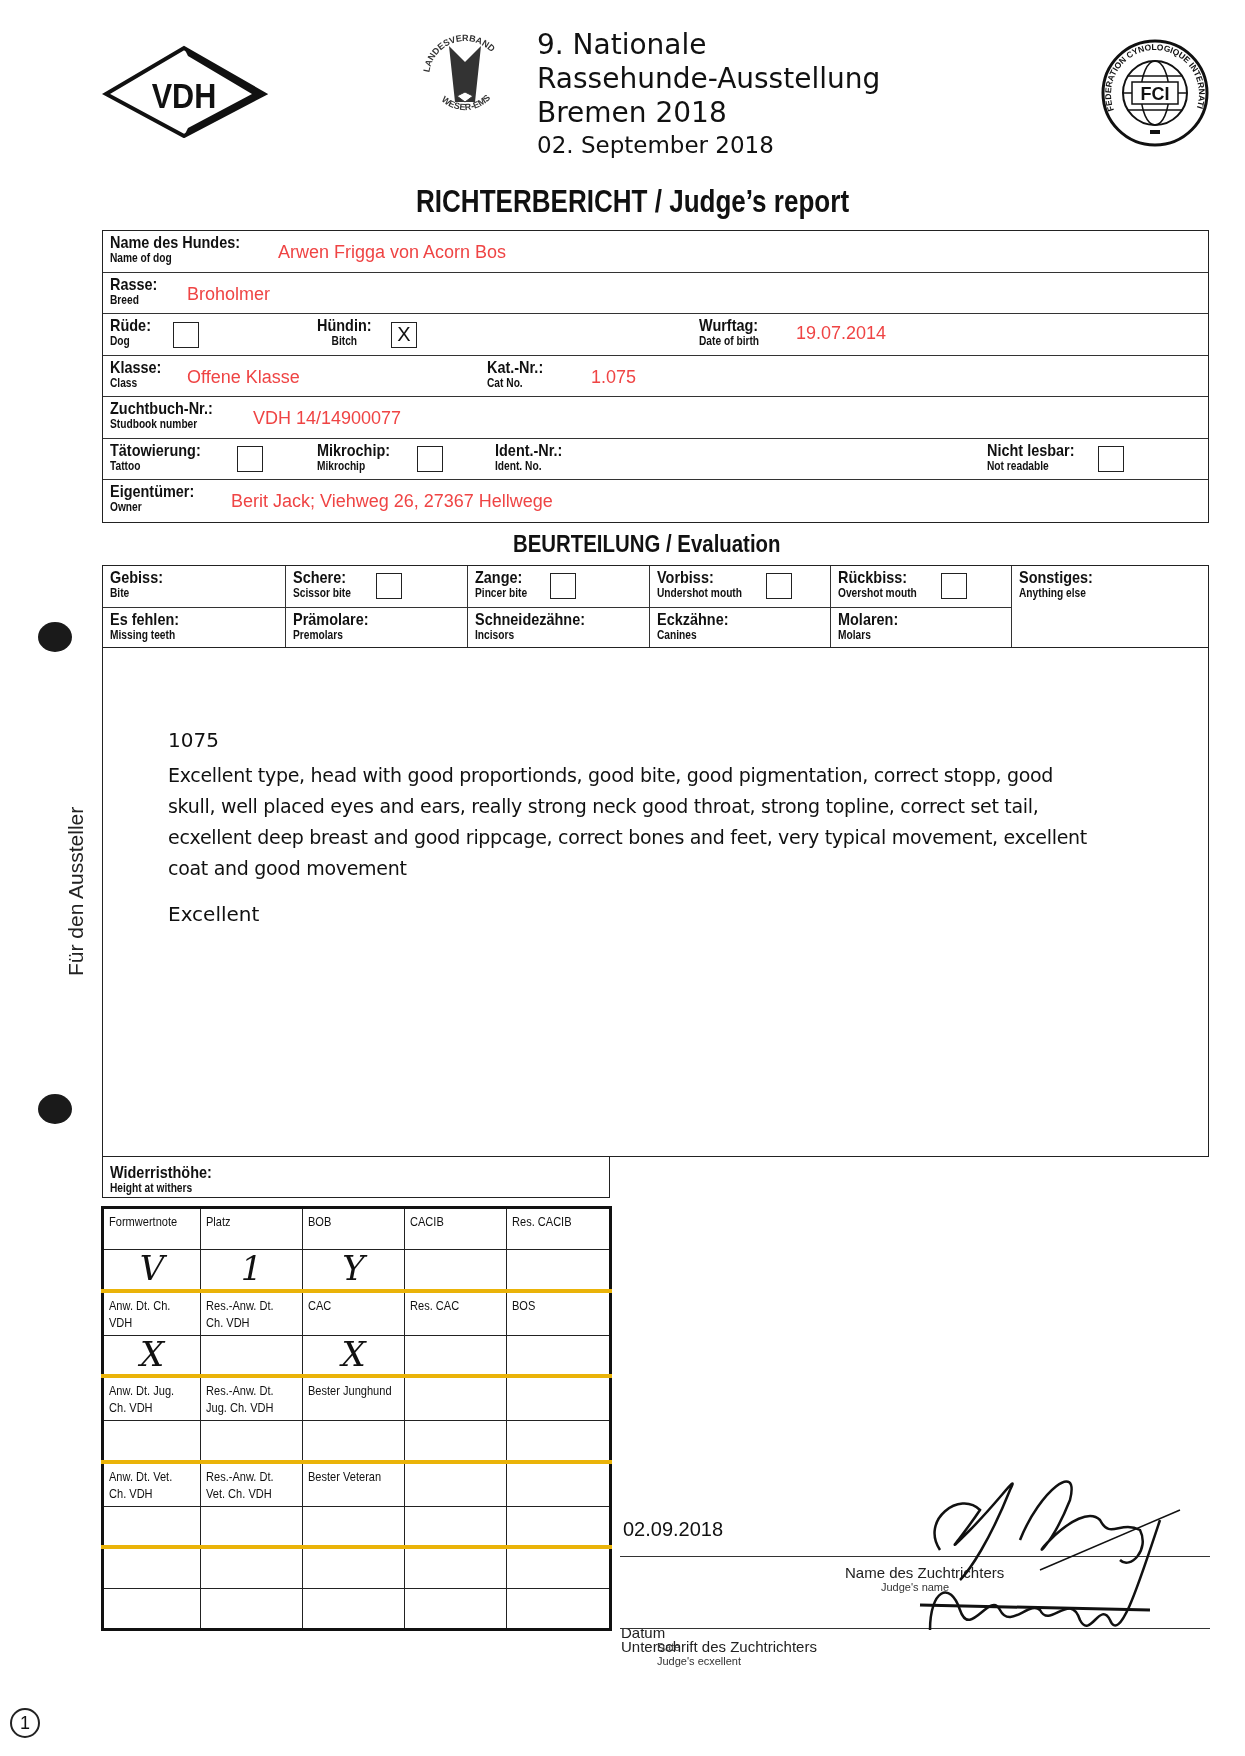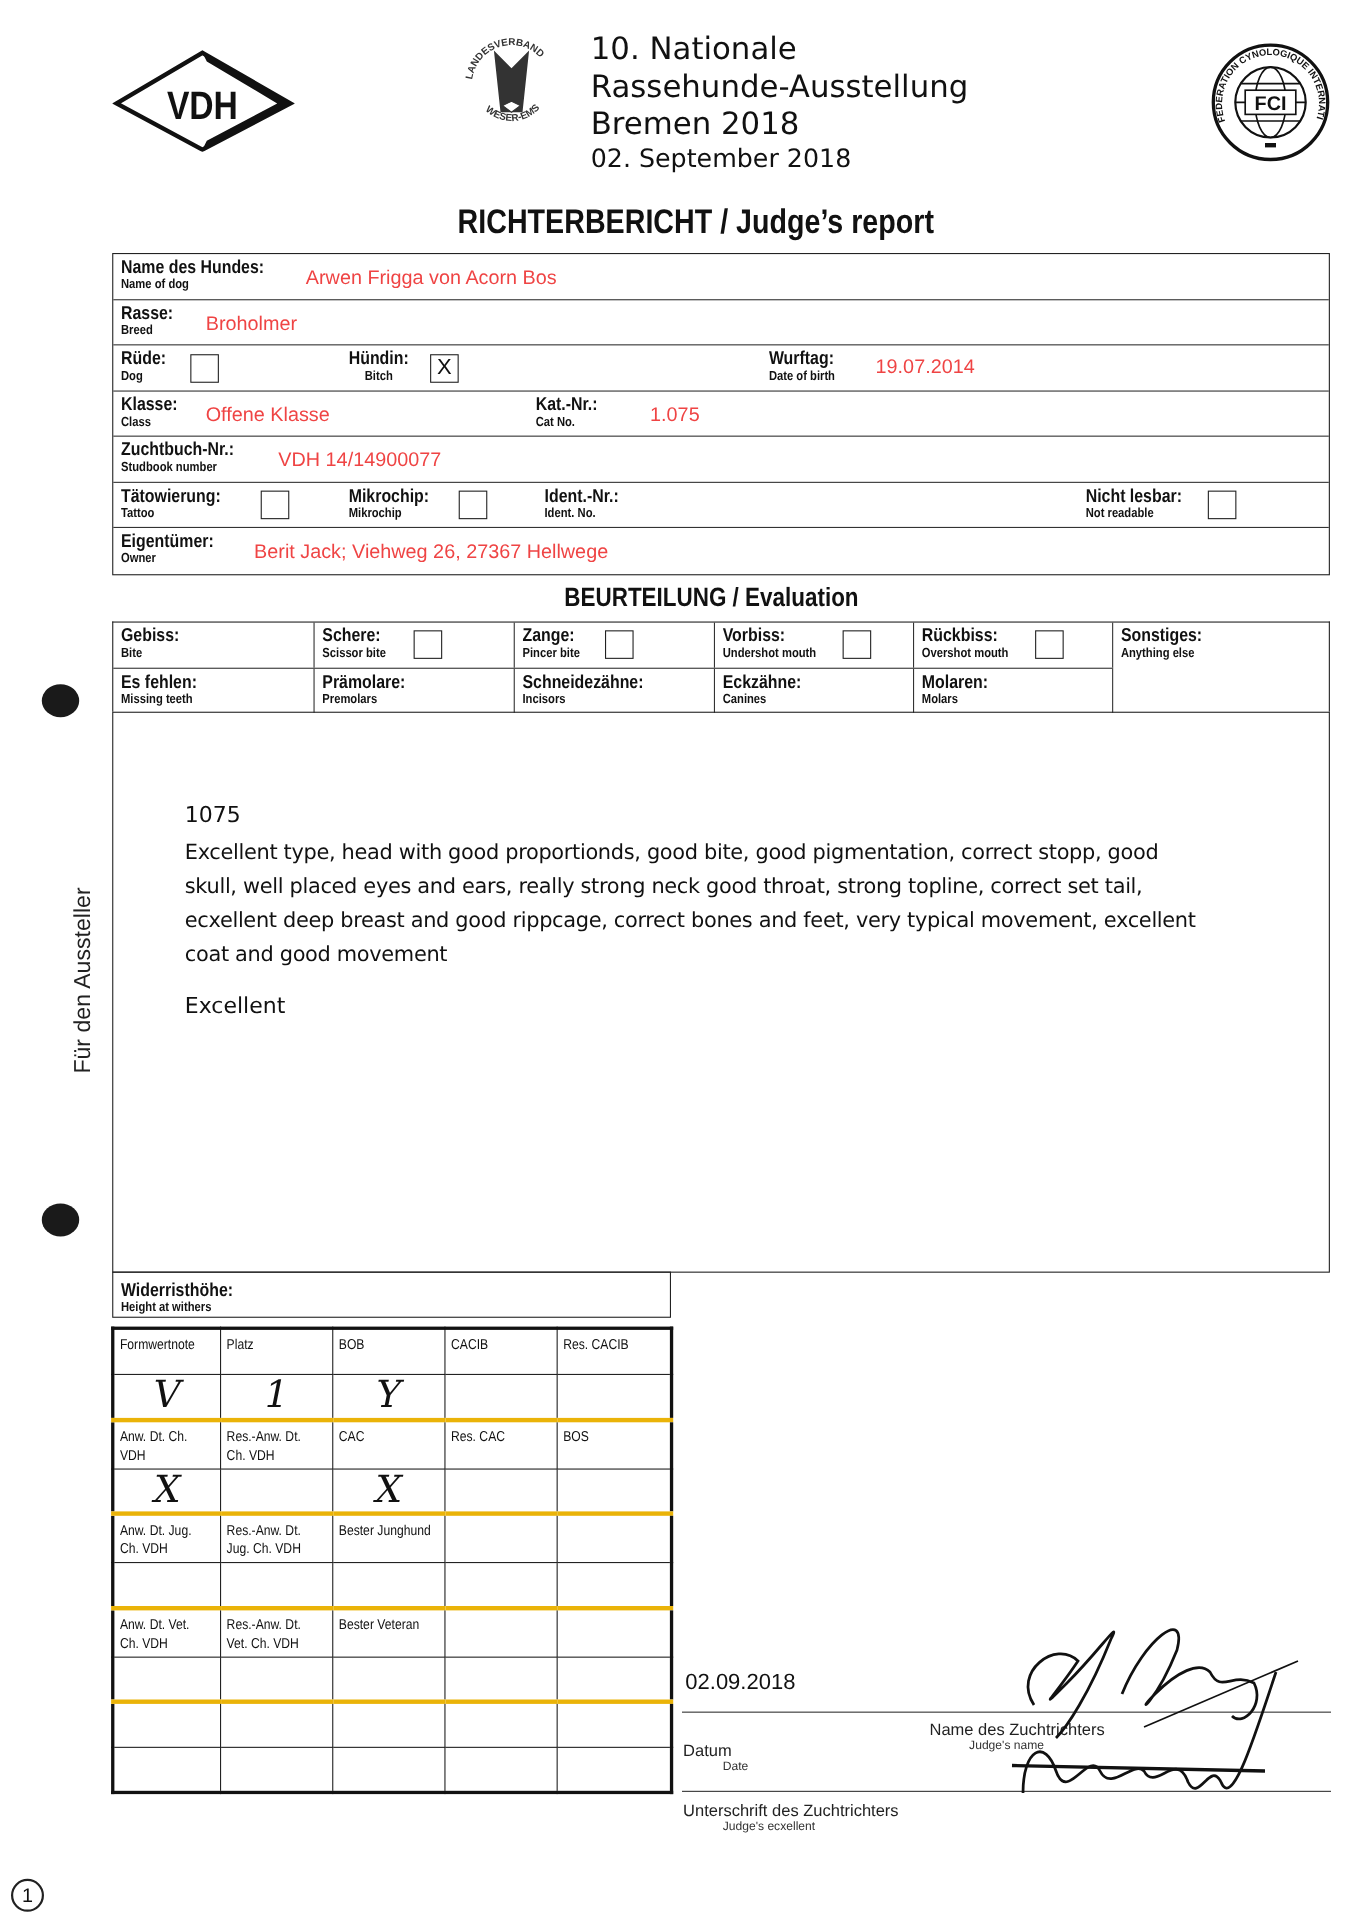--- a/index.html
+++ b/index.html
@@ -74,21 +74,21 @@
       <path id="ringTop" d="M14,55 A36,36 0 1,1 86,55"></path>
       <path id="ringBot" d="M20,70 A34,34 0 0,0 80,70"></path>
     </defs>
   <text font-family="Liberation Sans, sans-serif" font-size="9" font-weight="bold" fill="#333"><textPath href="#ringTop" startOffset="4%">LANDESVERBAND</textPath></text>
   <text font-family="Liberation Sans, sans-serif" font-size="9" font-weight="bold" fill="#333"><textPath href="#ringBot" startOffset="14%">WESER-EMS</textPath></text>
   <polygon points="34,24 50,40 66,24 60,80 40,80" fill="#333"></polygon>
   <polygon points="42,74 50,70 58,74 50,80" fill="#fff" stroke="#333" stroke-width="1"></polygon>
 </svg>
 
 <div class="abs show-title">
-  <div>10. Nationale</div>
+  <div>9. Nationale</div>
   <div>Rassehunde-Ausstellung</div>
   <div>Bremen 2018</div>
 </div>
 <div class="abs show-date">02. September 2018</div>
 
 <svg class="abs fci-logo" viewBox="0 0 110 110">
   <circle cx="55" cy="55" r="52" fill="#fff" stroke="#111" stroke-width="3"></circle>
   <defs>
       <path id="fciRing" d="M14,72 A44,44 0 1,1 96,72"></path>
     </defs>
@@ -358,21 +358,21 @@
     <td class="mark"></td>
     <td class="mark"></td>
     <td class="mark"></td>
     <td class="mark"></td>
   </tr>
 </tbody>
   </table>
 
 <div class="abs sig-date">02.09.2018</div>
 <div class="abs line1"></div>
-<div class="abs" style="left:621px;top:1583px;">
+<div class="abs" style="left:621px;top:1624px;">
   <div class="small-de">Datum</div>
   <div class="small-en">Date</div>
 </div>
 <div class="abs" style="left:845px;top:1564px;">
   <div class="small-de">Name des Zuchtrichters</div>
   <div class="small-en">Judge's name</div>
 </div>
 <div class="abs line2"></div>
 <div class="abs" style="left:621px;top:1638px;">
   <div class="small-de">Unterschrift des Zuchtrichters</div>

